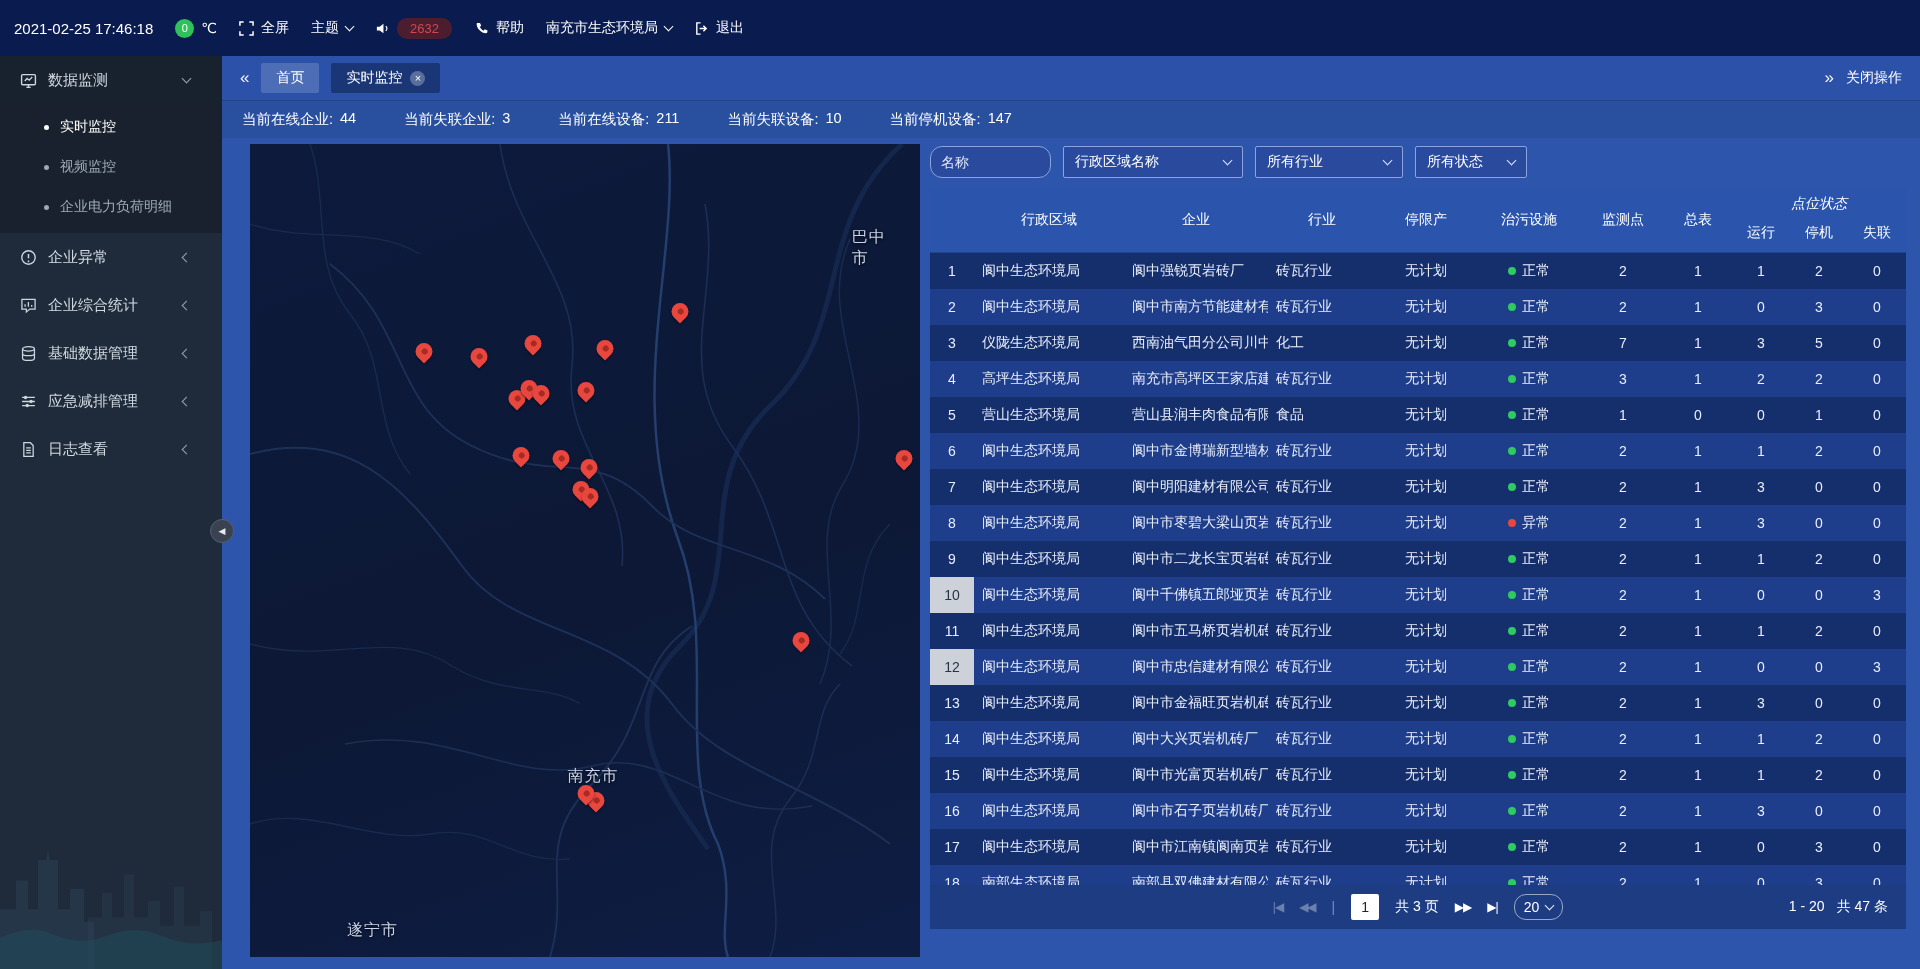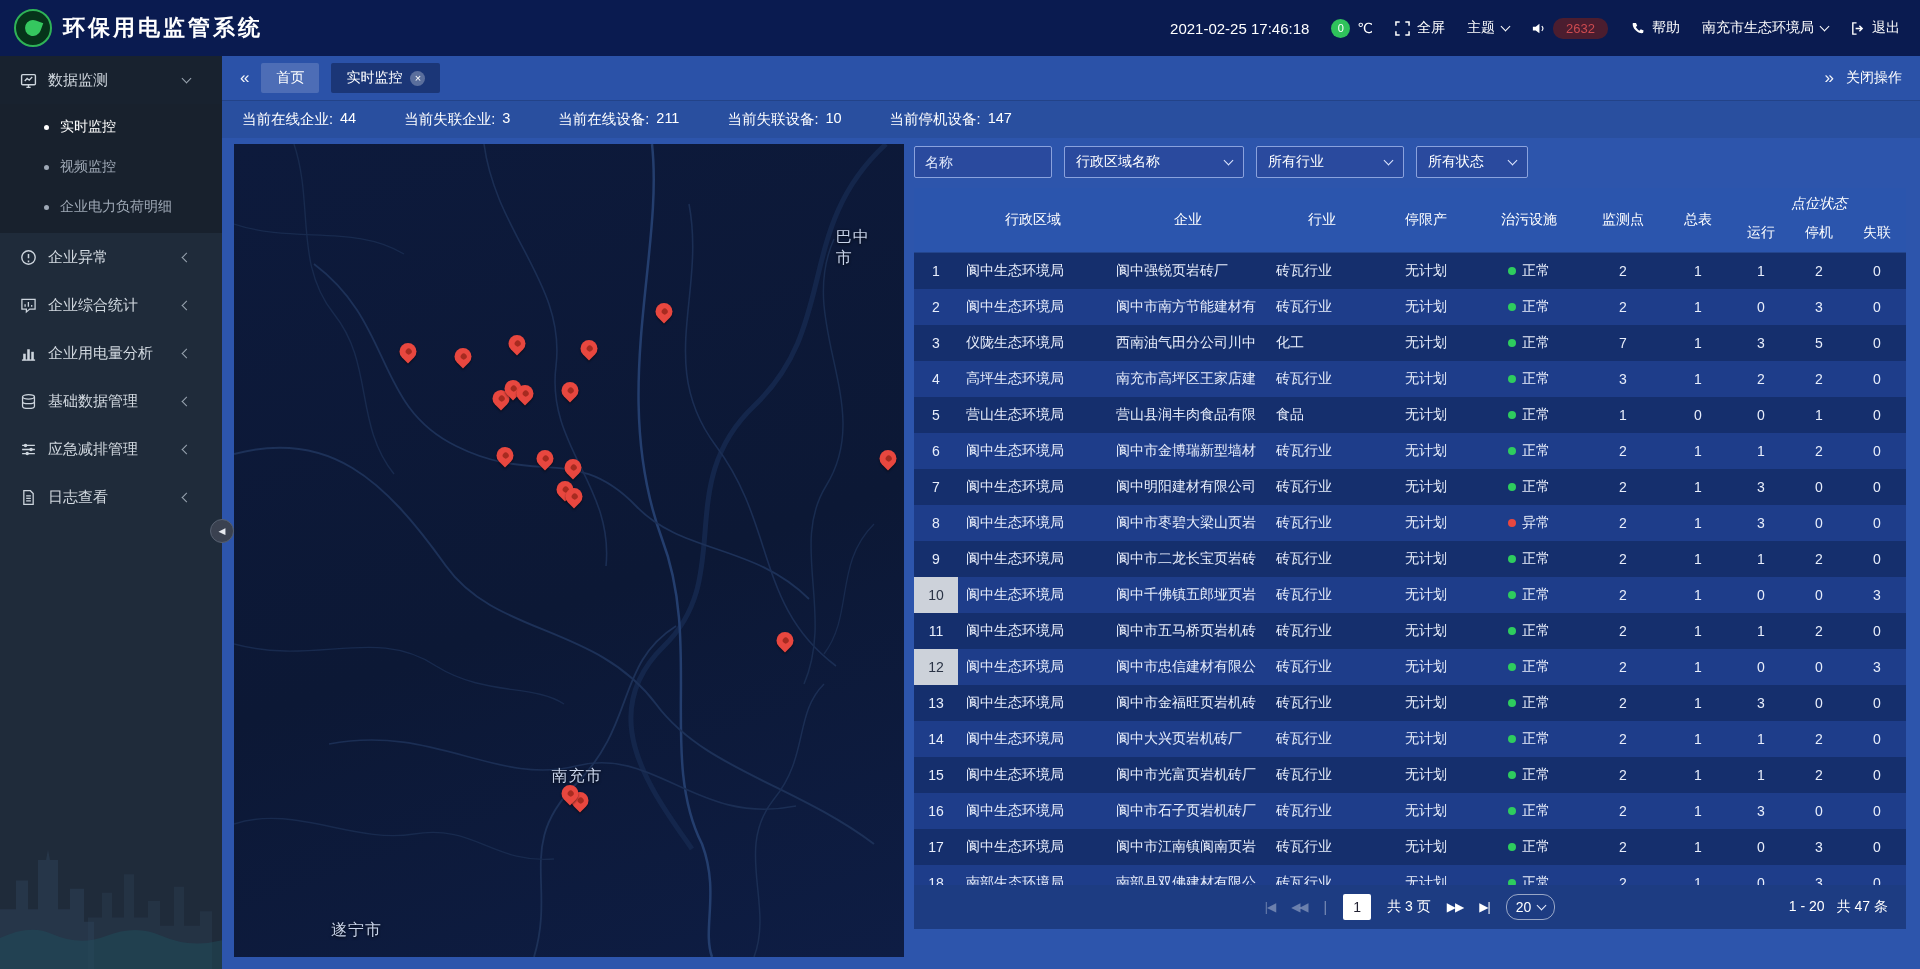--- a/index.html
+++ b/index.html
@@ -69,35 +69,35 @@
 
   
   .statsbar { flex:0 0 38px; background:#294f9f; display:flex; align-items:center; gap:48px;
               padding:0 20px; color:#fff; font-size:14.5px;
               box-shadow:inset 0 1px 0 rgba(0,0,0,.14); }
   .stat-item { display:flex; gap:7px; white-space:nowrap; }
 
   
   .workarea { flex:1; display:flex; gap:10px; padding:6px 14px 12px 12px; min-height:0; }
   .map-panel { flex:0 0 670px; width:670px; position:relative; overflow:hidden;
-               background:linear-gradient(160deg,#0d1a3c,#0c1835 55%,#0e1d44); }
+               background:linear-gradient(160deg,#0d1a3c,#0c1835 55%,#0e1d44);margin-left:16px; }
   .map-roads { position:absolute; inset:0; width:100%; height:100%; }
   .map-city { position:absolute; transform:translate(-50%,-50%); color:#c9d4ea; font-size:16px;
               letter-spacing:1px; text-shadow:0 1px 3px rgba(0,0,0,.8); pointer-events:none; }
   .pin { position:absolute; width:17px; height:17px; transform:translate(-50%,-100%) rotate(-45deg);
          border-radius:50% 50% 50% 0; background:#e8473f; box-shadow:-1px 1px 2px rgba(0,0,0,.45);
          cursor:pointer; }
   .pin::after { content:""; position:absolute; left:50%; top:50%; width:6px; height:6px;
                 margin:-3px 0 0 -3px; border-radius:50%; background:#a72b20; }
 
   
   .right-panel { flex:1; display:flex; flex-direction:column; min-width:0; }
   .filters { display:flex; gap:12px; padding:2px 0 10px; }
-  .f-input { width:138px; height:32px; background:#2a4a9e; border:1px solid #8aa2dd;
-             border-radius:2px; color:#fff; font-size:14px; padding:0 10px; outline:none;
+  .f-input { width:121px; height:32px; background:#2a4a9e; border:1px solid #8aa2dd;
+             border-radius:12px; color:#fff; font-size:14px; padding:0 10px; outline:none;
              font-family:inherit; }
   .f-input::placeholder { color:#eaf0ff; opacity:.95; }
   .f-select { height:32px; background:#2a4a9e; border:1px solid #8aa2dd; border-radius:2px;
               color:#fff; font-size:14px; display:flex; align-items:center;
               justify-content:space-between; padding:0 11px; cursor:pointer; }
   .f-select .chev { color:#dfe7ff; margin-left:10px; }
   .f-region { width:180px; } .f-industry { width:148px; } .f-status { width:112px; }
 
   .table-wrap { flex:1; min-height:0; display:flex; flex-direction:column; overflow:hidden; }
   .tgrid { display:grid;
@@ -140,24 +140,20 @@
              padding:0 9px; display:flex; align-items:center; gap:7px; cursor:pointer; }
   .pg-size .chev { color:#eaf0ff; }
   .pg-range { position:absolute; right:18px; display:flex; gap:12px; }
 </style>
 </head>
 <body>
 
 <div class="page">
 
   <header class="top-header">
-    <div class="brand">
-      <span class="logo"></span>
-      <span class="app-title">环保用电监管系统</span>
-    </div>
     <div class="header-right">
       <span class="hitem static datetime">2021-02-25 17:46:18</span>
       <span class="hitem static">
         <span class="temp-circle">0</span>
         <span>℃</span>
       </span>
       <span class="hitem">
         <span class="hicon">
           <svg viewBox="0 0 16 16">
               <path d="M1 5V1h4M11 1h4v4M15 11v4h-4M5 15H1v-4" stroke="currentColor" fill="none" stroke-width="1.6"></path>
@@ -247,32 +243,20 @@
                 <path d="M1.8 2.2h12.4v9.2H9.2L6 14v-2.6H1.8z" fill="none" stroke="currentColor" stroke-width="1.2"></path>
                 <path d="M4.8 9.2V6.8M7.9 9.2V4.8M11 9.2V7.6" stroke="currentColor" stroke-width="1.2"></path>
               </svg>
             </span>
             <span class="side-label">企业综合统计</span>
             <span class="chev left"></span>
           </div>
           <div class="side-group">
             <span class="side-icon">
               <svg viewBox="0 0 16 16">
-                <path d="M1.8 14.2h12.4" stroke="currentColor" stroke-width="1.3"></path>
-                <rect x="3" y="8.2" width="2.4" height="6" fill="currentColor"></rect>
-                <rect x="6.8" y="4" width="2.4" height="10.2" fill="currentColor"></rect>
-                <rect x="10.6" y="6.4" width="2.4" height="7.8" fill="currentColor"></rect>
-              </svg>
-            </span>
-            <span class="side-label">企业用电量分析</span>
-            <span class="chev left"></span>
-          </div>
-          <div class="side-group">
-            <span class="side-icon">
-              <svg viewBox="0 0 16 16">
                 <ellipse cx="8" cy="3.6" rx="5.6" ry="2.1" fill="none" stroke="currentColor" stroke-width="1.2"></ellipse>
                 <path d="M2.4 3.6v8.8c0 1.15 2.5 2.1 5.6 2.1s5.6-.95 5.6-2.1V3.6M2.4 8c0 1.15 2.5 2.1 5.6 2.1S13.6 9.15 13.6 8" fill="none" stroke="currentColor" stroke-width="1.2"></path>
               </svg>
             </span>
             <span class="side-label">基础数据管理</span>
             <span class="chev left"></span>
           </div>
           <div class="side-group">
             <span class="side-icon">
               <svg viewBox="0 0 16 16">

